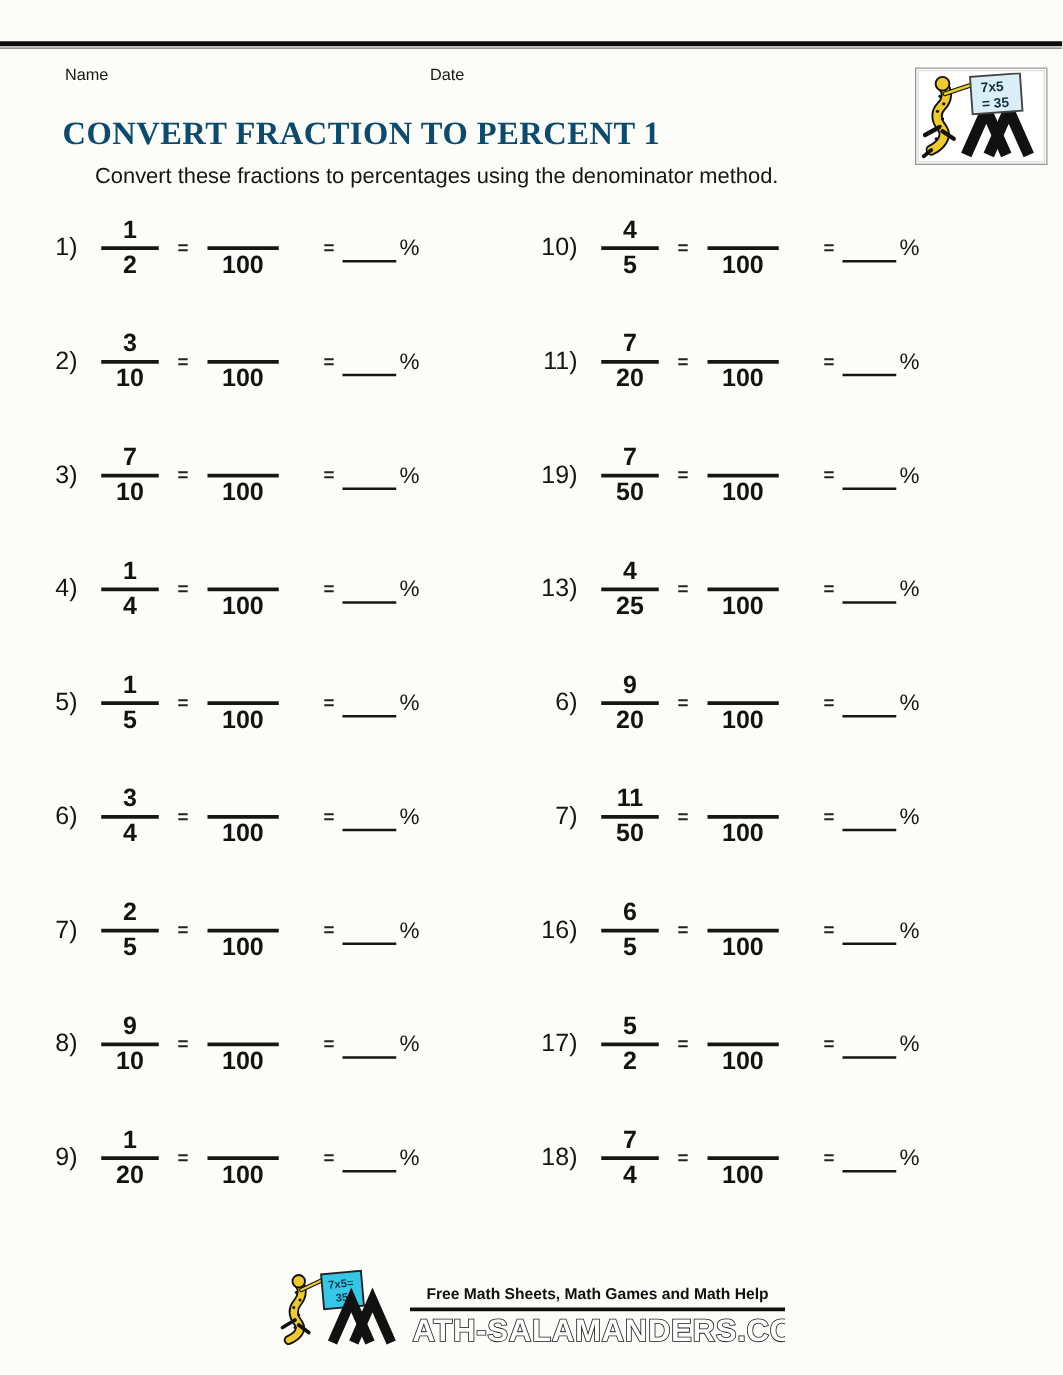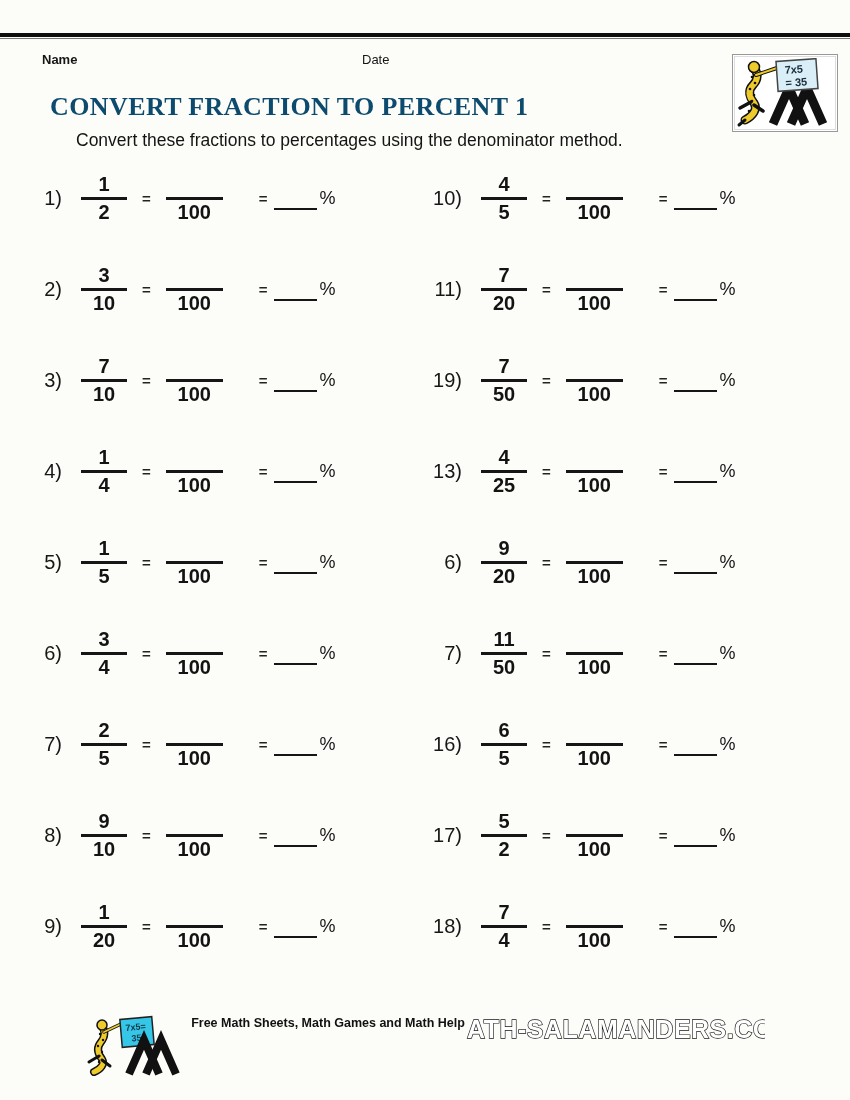--- a/index.html
+++ b/index.html
@@ -3,22 +3,22 @@
 <meta charset="utf-8">
 <style>
   html,body{margin:0;padding:0;background:#fff;}
   .page{position:relative;width:850px;height:1100px;background:#fcfcf8;overflow:hidden;
         font-family:"Liberation Sans",sans-serif;color:#161616;}
   
   .rule-thick{margin-top:33px;height:4px;background:#0e0e0e;}
   .rule-thin{height:1px;background:#777;margin-top:1px;}
   
   .header-row{position:relative;height:16px;margin-top:13px;}
-  .name-label{position:absolute;left:42px;top:0;font-size:13px;font-weight:700;}
-  .date-label{position:absolute;left:362px;top:0;font-size:13px;font-weight:500;text-align:right;}
+  .name-label{position:absolute;left:52px;top:0;font-size:13px;font-weight:400;}
+  .date-label{position:absolute;left:344px;top:0;font-size:13px;font-weight:500;text-align:right;}
   
   .logo-box{position:absolute;top:54px;right:12px;width:104px;height:76px;background:#fff;
             border:1px solid #999;box-shadow:inset 0 0 0 1px #fff, inset 0 0 0 2px #ddd;
             display:flex;align-items:center;justify-content:center;}
   
   .title{margin:24px 0 0 50px;font-family:"Liberation Serif",serif;font-weight:600;
          font-size:26px;line-height:30px;color:#0c4a6e;letter-spacing:.4px;}
   .instruction{margin:7px 0 0 76px;font-size:17.5px;line-height:22px;color:#141414;}
   
   .problems{display:flex;margin-top:2px;}
@@ -30,21 +30,21 @@
   .frac .num,.frac .den{font-weight:700;font-size:20px;line-height:25px;height:25px;padding:0 5px;color:#131313;}
   .fbar{align-self:stretch;height:0;border-top:3px solid #161616;}
   .frac.given{min-width:46px;}
   .frac.target{min-width:57px;text-align:right;}
   .eq{margin:0 15px;font-size:15px;font-weight:700;color:#222;}
   .eq2{margin-left:36px;margin-right:6px;}
   .blank{width:43px;height:0;border-bottom:2px solid #161616;transform:translateY(10px);margin-right:3px;}
   .pct{font-size:18px;color:#161616;}
   
   .footer{position:absolute;top:1014px;left:0;right:0;display:flex;justify-content:center;align-items:flex-start;}
-  .footer-right{display:flex;flex-direction:row;margin-left:2px;}
+  .footer-right{display:flex;flex-direction:column;margin-left:2px;margin-top:12px;}
   .tagline{font-size:12.5px;font-weight:700;color:#111;text-align:center;padding:2px 0 4px 0;}
   .footer-rule{height:3px;background:#111;}
   .site-svg{margin-top:1px;}
 </style>
 </head>
 <body>
 
 <div class="page">
 
   <div class="rule-thick"></div>

